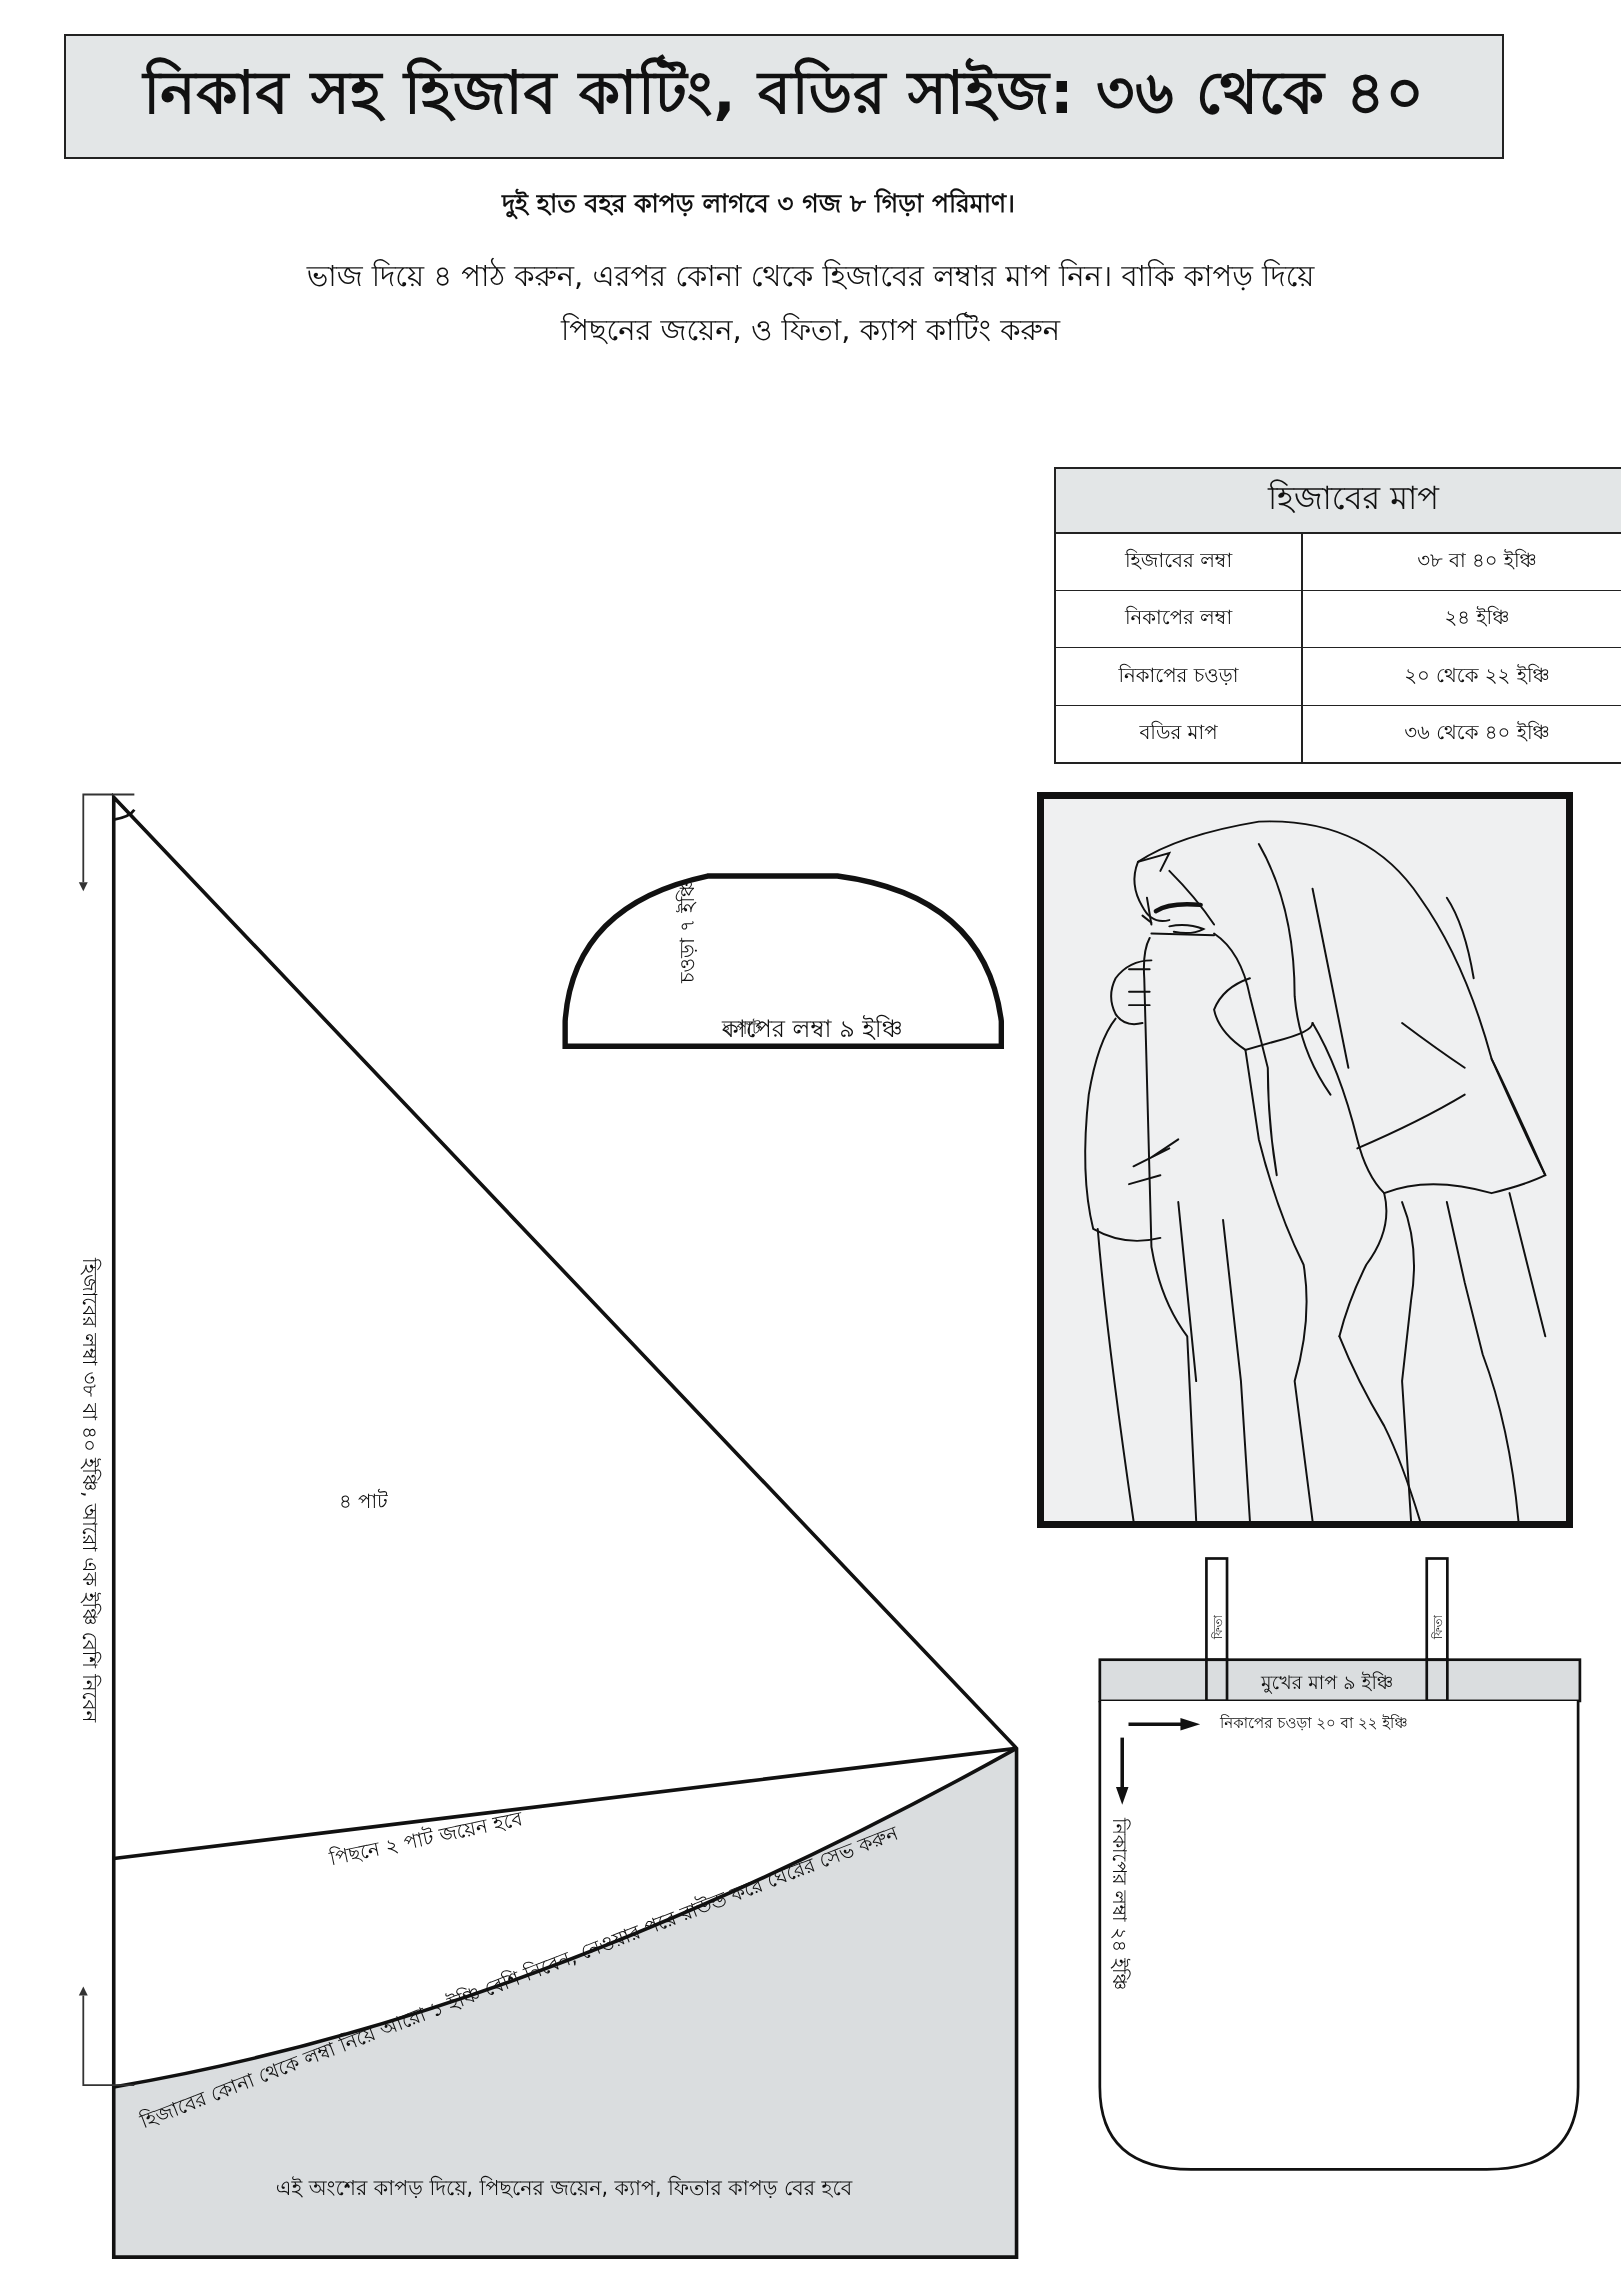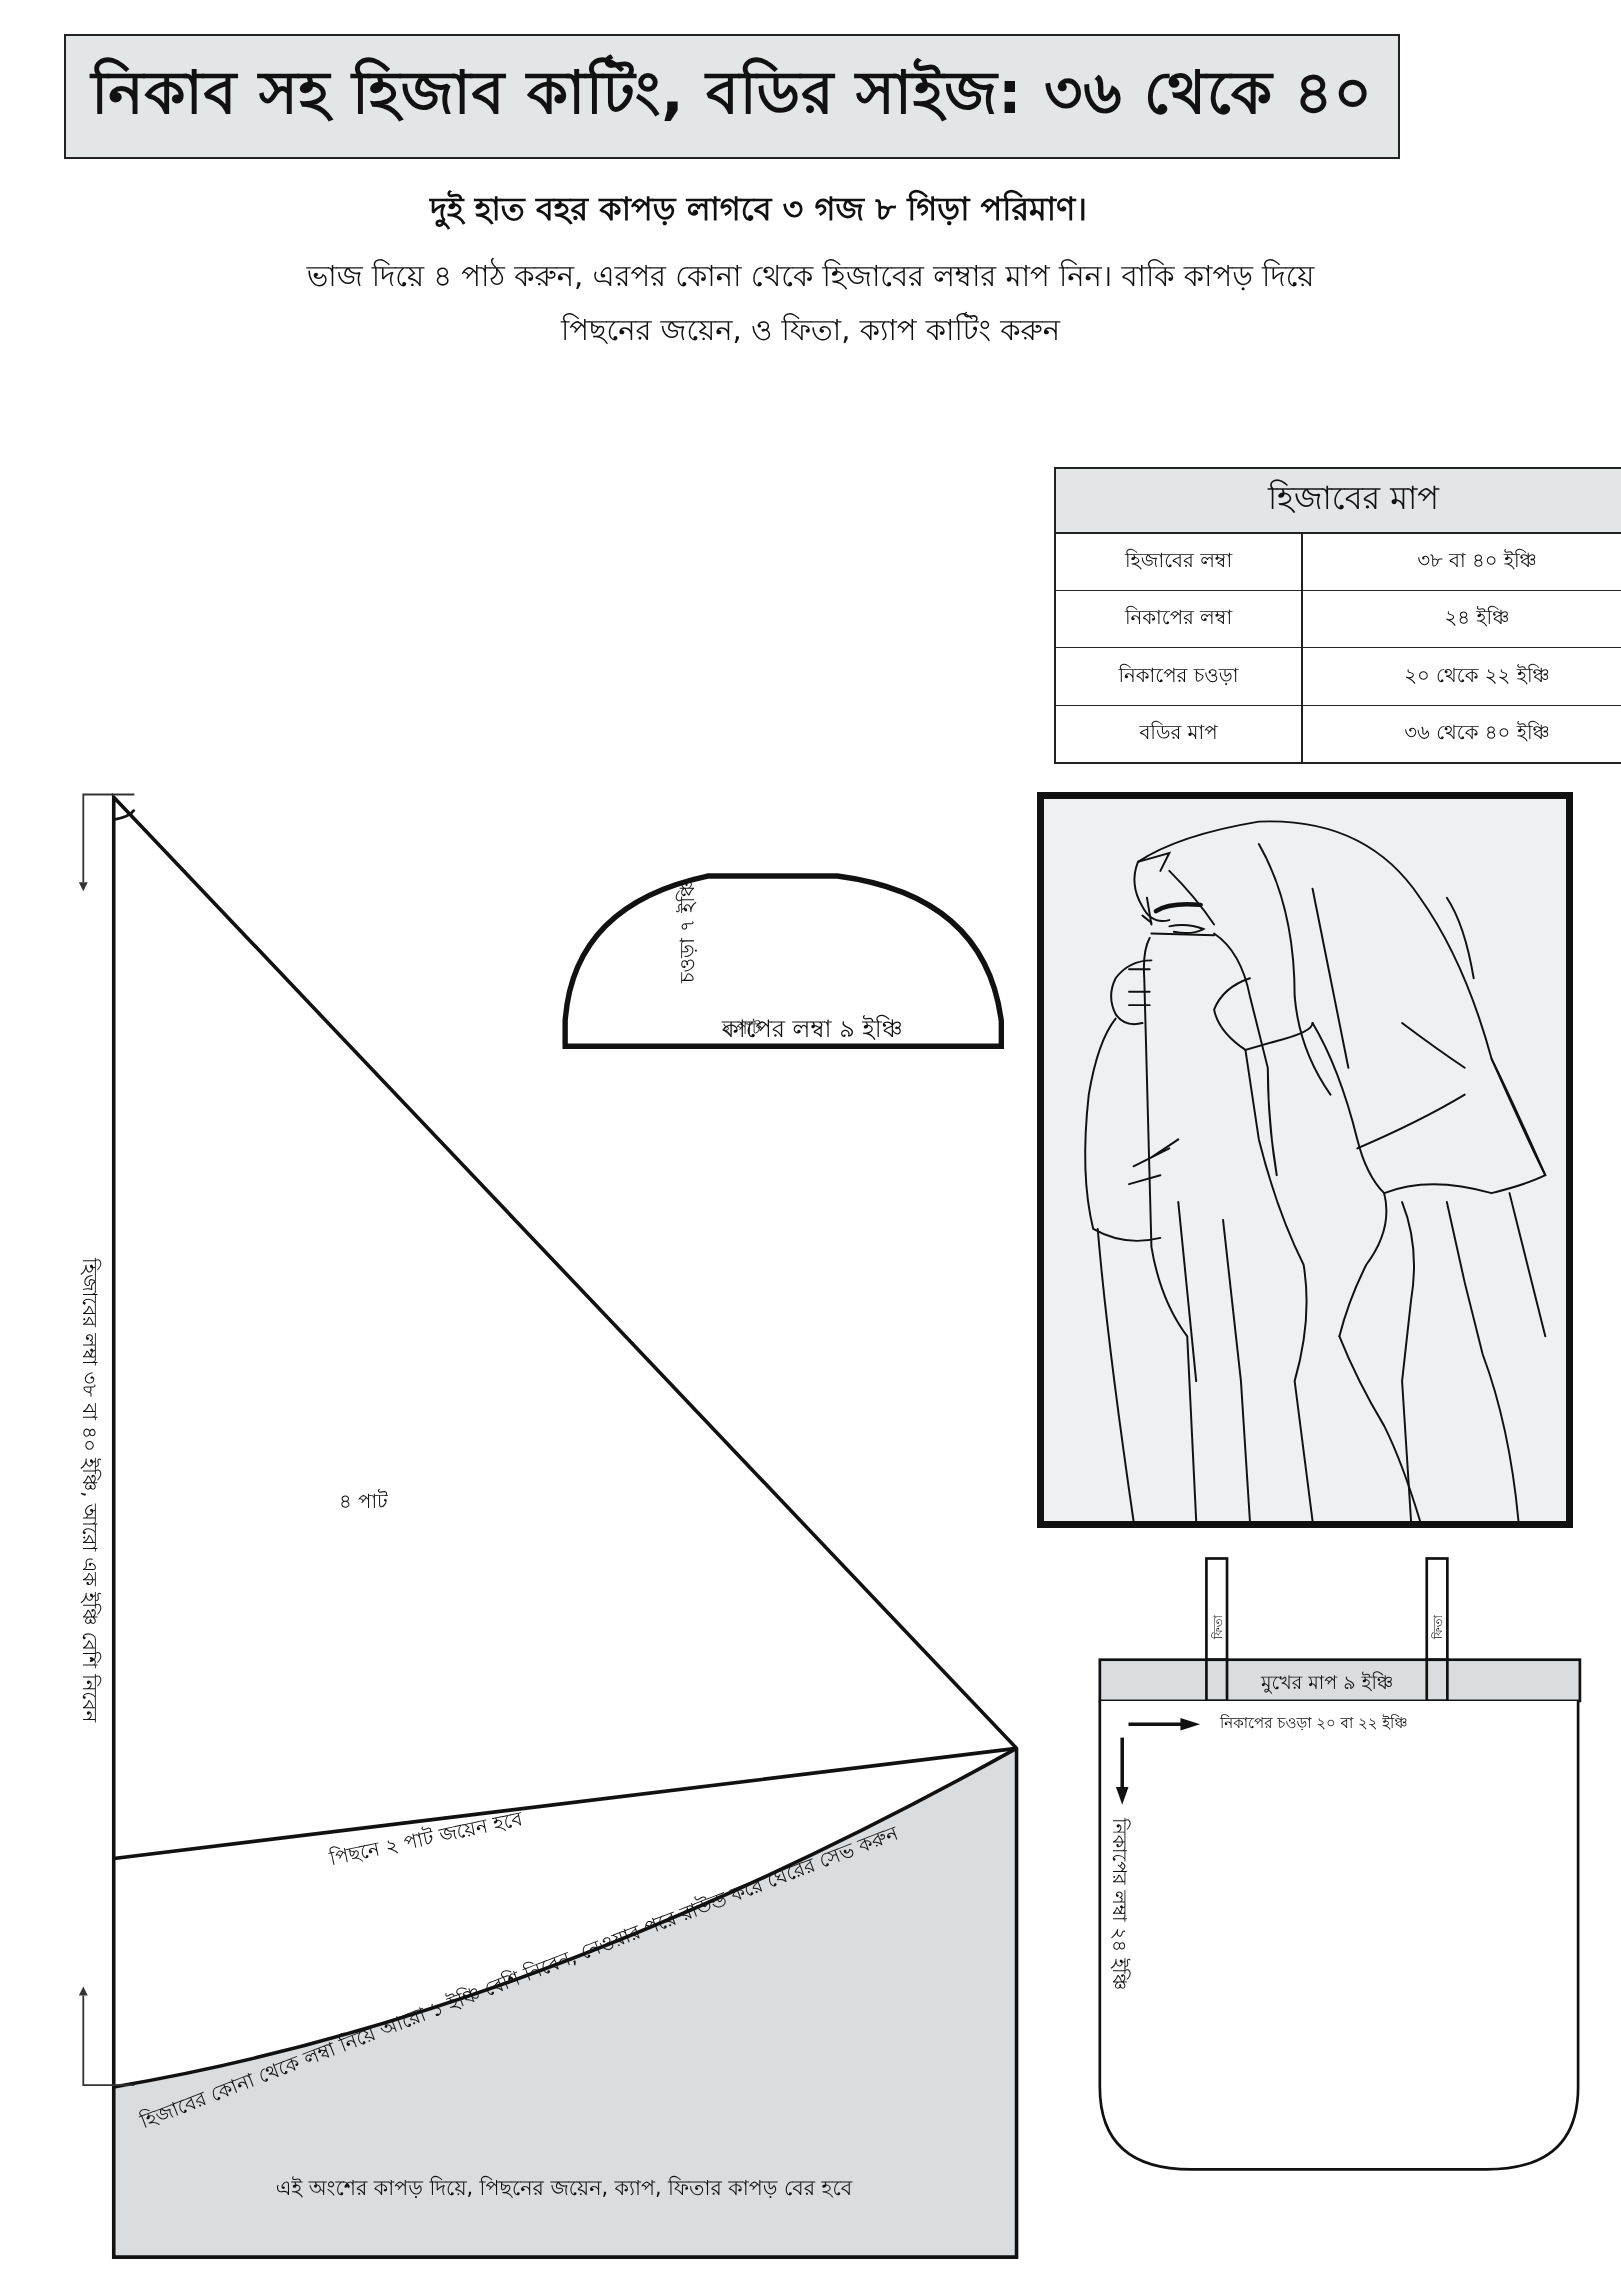--- a/index.html
+++ b/index.html
@@ -1,28 +1,28 @@
 <!DOCTYPE html>
 <html style="font-size:14.3px"><head>
 <meta charset="utf-8">
 <style>
   * { box-sizing: border-box; margin: 0; padding: 0; }
   html, body { width: 1622px; height: 2293px; background: #ffffff; overflow: hidden; }
   body { position: relative; font-family: "DejaVu Sans", sans-serif; color: #111; }
 
   .title-box {
-    position: absolute; left: 64px; top: 34px; width: 1336px; height: 125px;
+    position: absolute; left: 64px; top: 34px; width: 1440px; height: 125px;
     background: #e3e6e7; border: 2.7px solid #222;
     display: flex; align-items: center; justify-content: center;
   }
   .title-box h1 { font-size: 59px; font-weight: bold; letter-spacing: 0.9px; }
 
   .subtitle {
     position: absolute; left: 0; top: 184px; width: 1517px; text-align: center;
-    font-size: 32px; font-weight: bold;
+    font-size: 25px; font-weight: bold;
   }
   .instructions {
     position: absolute; left: 161px; top: 249px; width: 1299px; text-align: center;
     font-size: 29px; line-height: 54px;
   }
 
   .measure-table {
     position: absolute; left: 1054px; top: 467px; width: 599px; height: 297px;
     border: 2.7px solid #222; border-collapse: collapse;
   }

